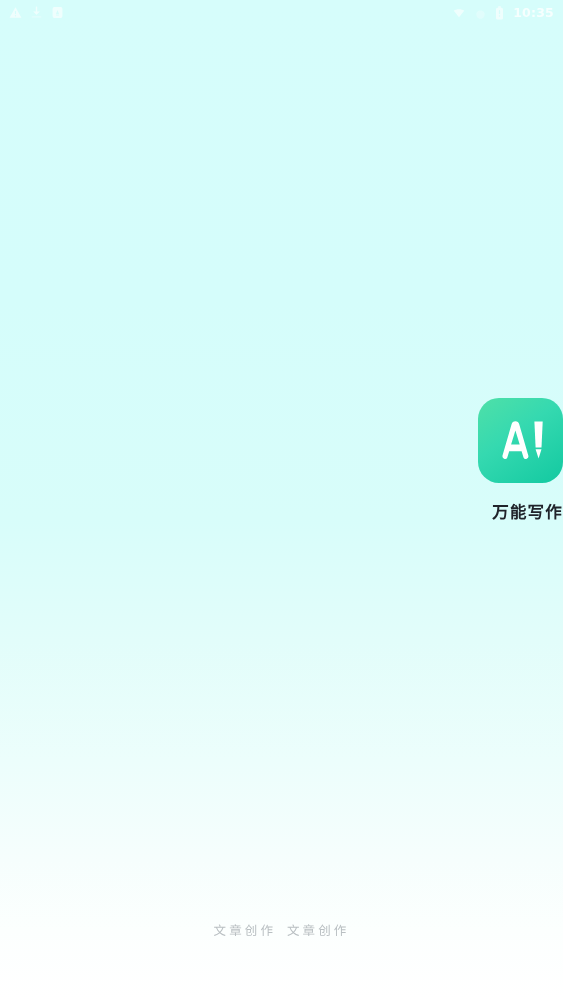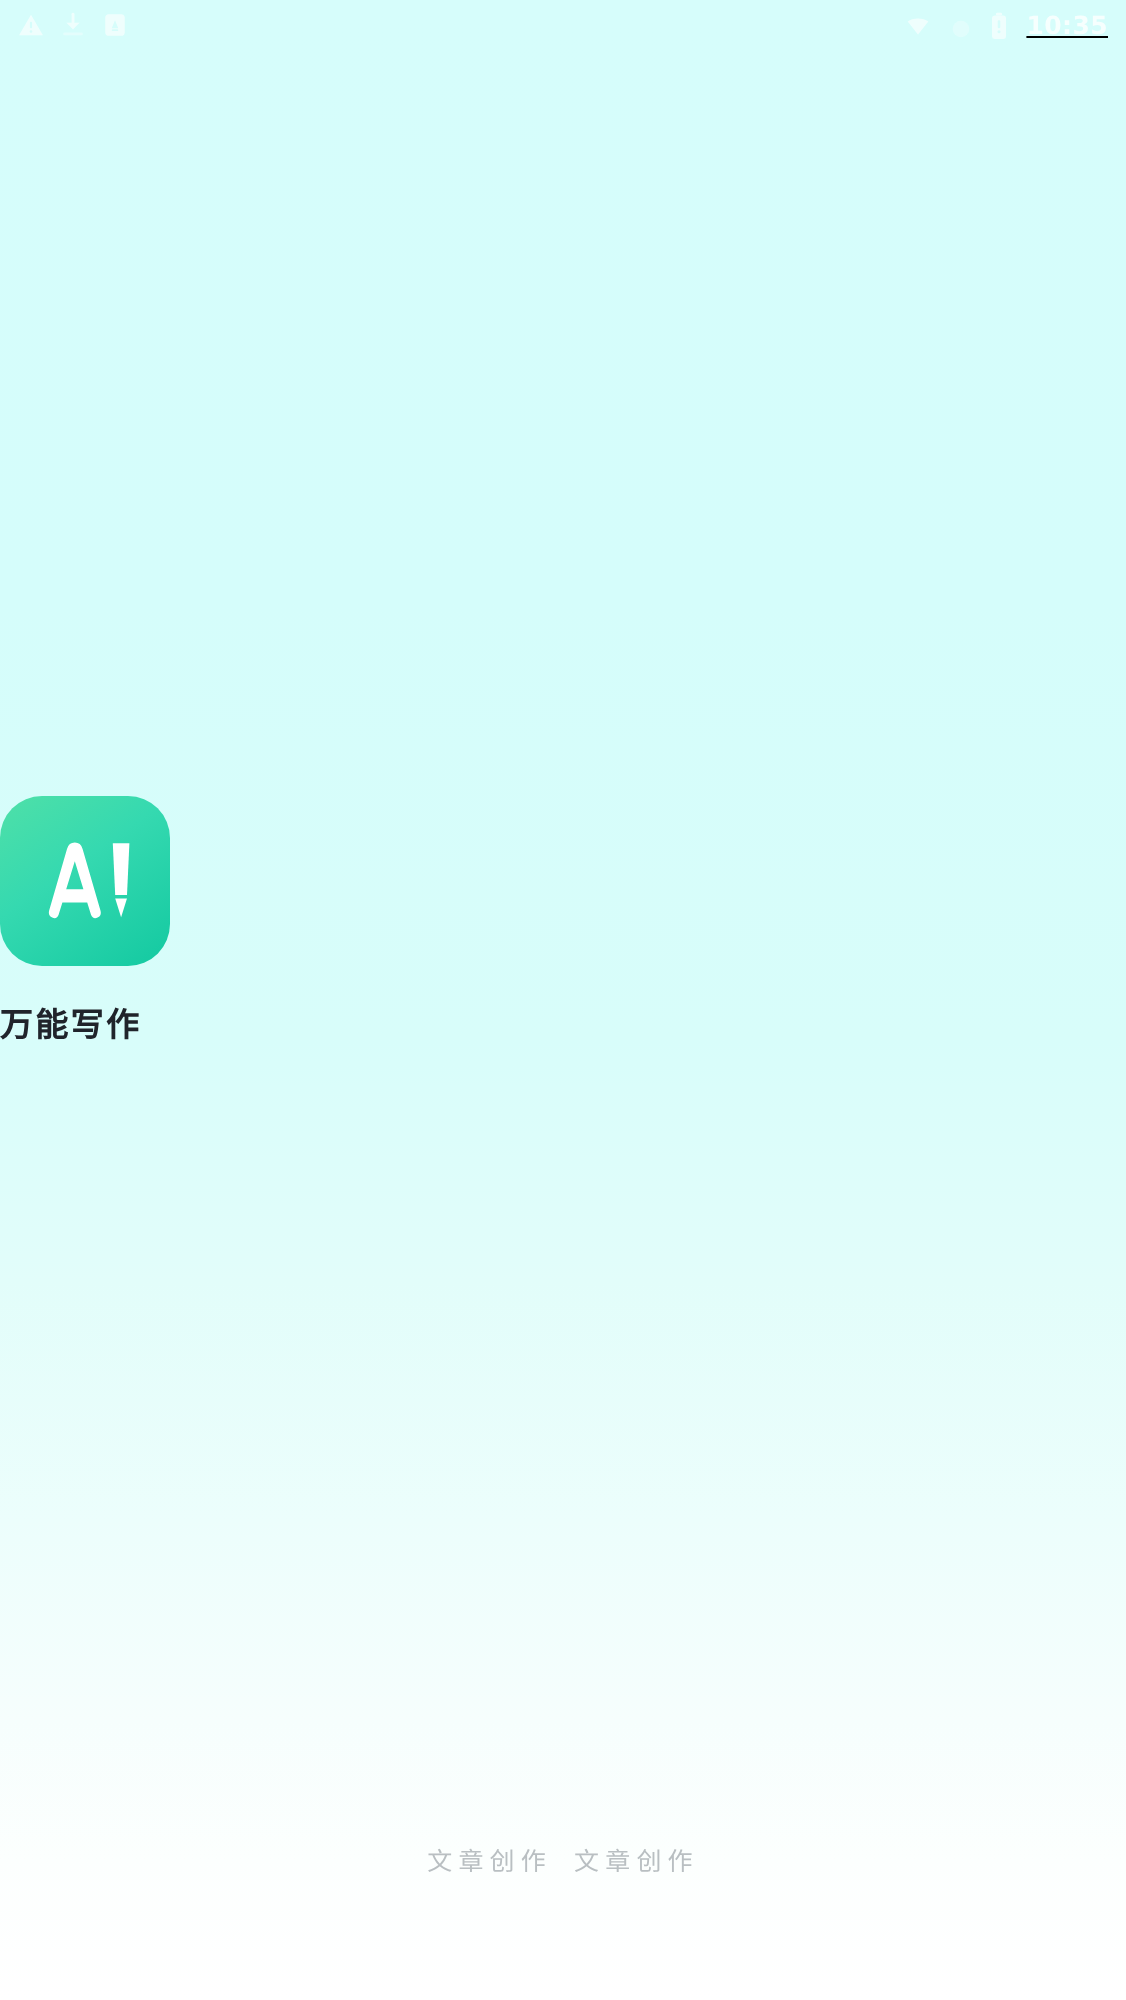--- a/index.html
+++ b/index.html
@@ -43,21 +43,20 @@
     display:flex;
     align-items:center;
     justify-content:space-between;
     padding:0 9px;
     z-index:10;
   }
 
   .status-group {
     display:flex;
     align-items:flex-end;
-    text-decoration:underline;
   }
 
   .status-left .sicon { margin-right:8px; }
   .status-right .sicon { margin-left:9px; }
 
   .sicon {
     display:block;
     opacity:0.62;
     line-height:0;
   }
@@ -74,21 +73,21 @@
   }
 
   
   #brand {
     position:absolute;
     left:0;
     top:398px;
     width:100%;
     display:flex;
     flex-direction:column;
-    align-items:flex-start;
+    align-items:flex-end;
   }
 
   #app-icon {
     position:relative;
     width:85px;
     height:85px;
     border-radius:21px;
     background:linear-gradient(145deg,#4fe0a8 0%,#35d9b0 42%,#13c9a1 100%);
     display:flex;
     align-items:center;

